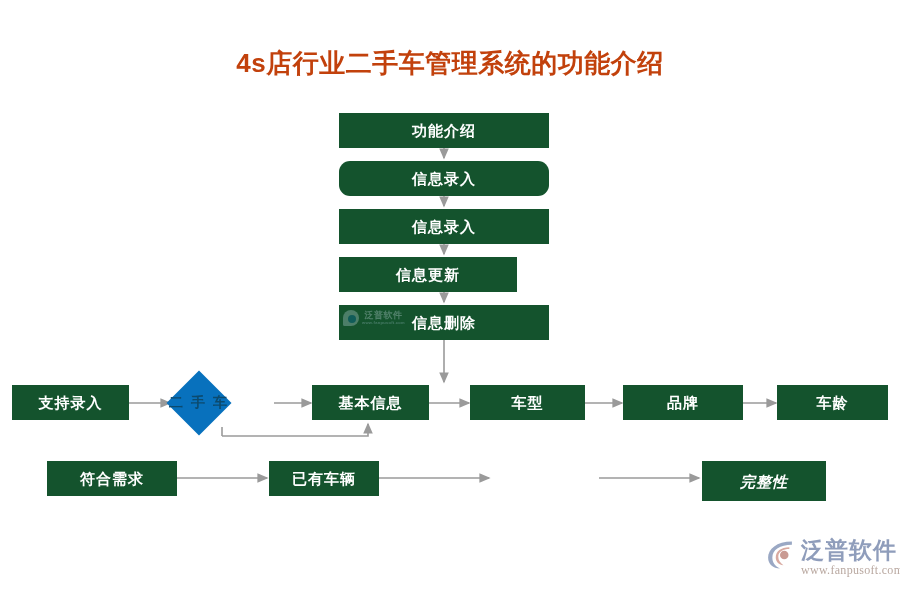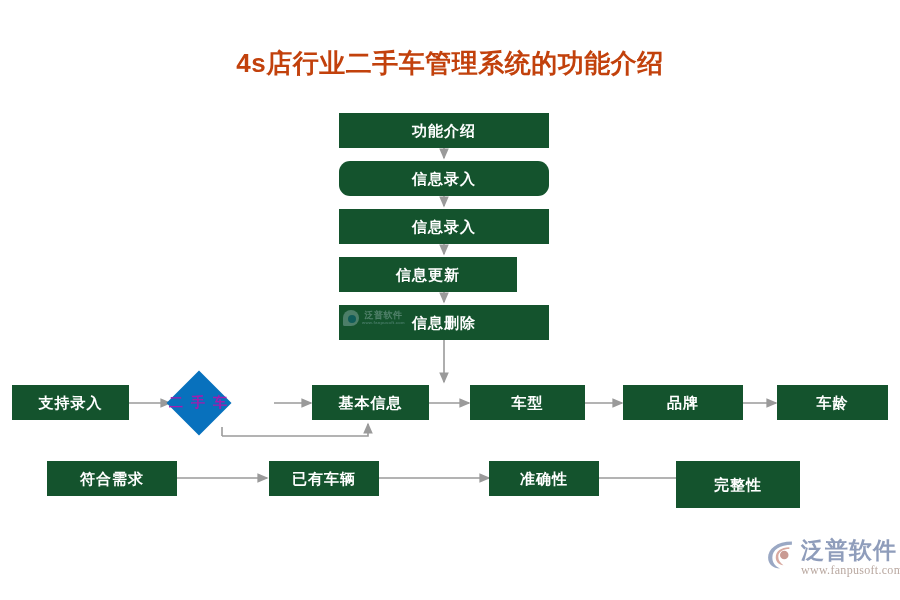--- a/index.html
+++ b/index.html
@@ -78,21 +78,21 @@
   }
   .diamond .dlabel {
     position: absolute;
     left: 0;
     top: 0;
     width: 100%;
     height: 100%;
     display: flex;
     align-items: center;
     justify-content: center;
-    color: #a21caf;
+    color: #0c4a6e;
     font-size: 14px;
     font-weight: bold;
     letter-spacing: 2px;
     white-space: nowrap;
     z-index: 2;
   }
 
   
   .box-watermark {
     position: absolute;
@@ -266,25 +266,22 @@
   </div>
 
   <div class="node" style="left:47px; top:461px; width:130px; height:35px;">
     <span>符合需求</span>
   </div>
 
   <div class="node" style="left:269px; top:461px; width:110px; height:35px;">
     <span>已有车辆</span>
   </div>
 
-  <div class="node" style="left:489px; top:461px; width:110px; height:35px;">
-    <span>准确性</span>
-  </div>
-
-  <div class="node" style="left:676px; top:461px; width:124px; height:47px;">
+
+  <div class="node" style="left:702px; top:461px; width:124px; height:40px;font-style:italic;">
     <span>完整性</span>
   </div>
 
   <div class="brand">
     <svg class="brand-mark" viewBox="0 0 40 40" xmlns="http://www.w3.org/2000/svg">
       <path d="M34 4 C16 4 6 13 6 23 C6 31 12 36 20 36 C14 33 11 29 11 23 C11 14 20 8 34 8 Z" fill="#9aa8c4"></path>
       <path d="M31 11 C21 11 15 16 15 23 C15 28 19 32 24 32 C20 29 18 26 18 22 C18 16 24 13 31 13 Z" fill="#d8a9a0"></path>
       <circle cx="25" cy="20" r="5" fill="#c99a92"></circle>
     </svg>
     <span class="brand-textwrap">

